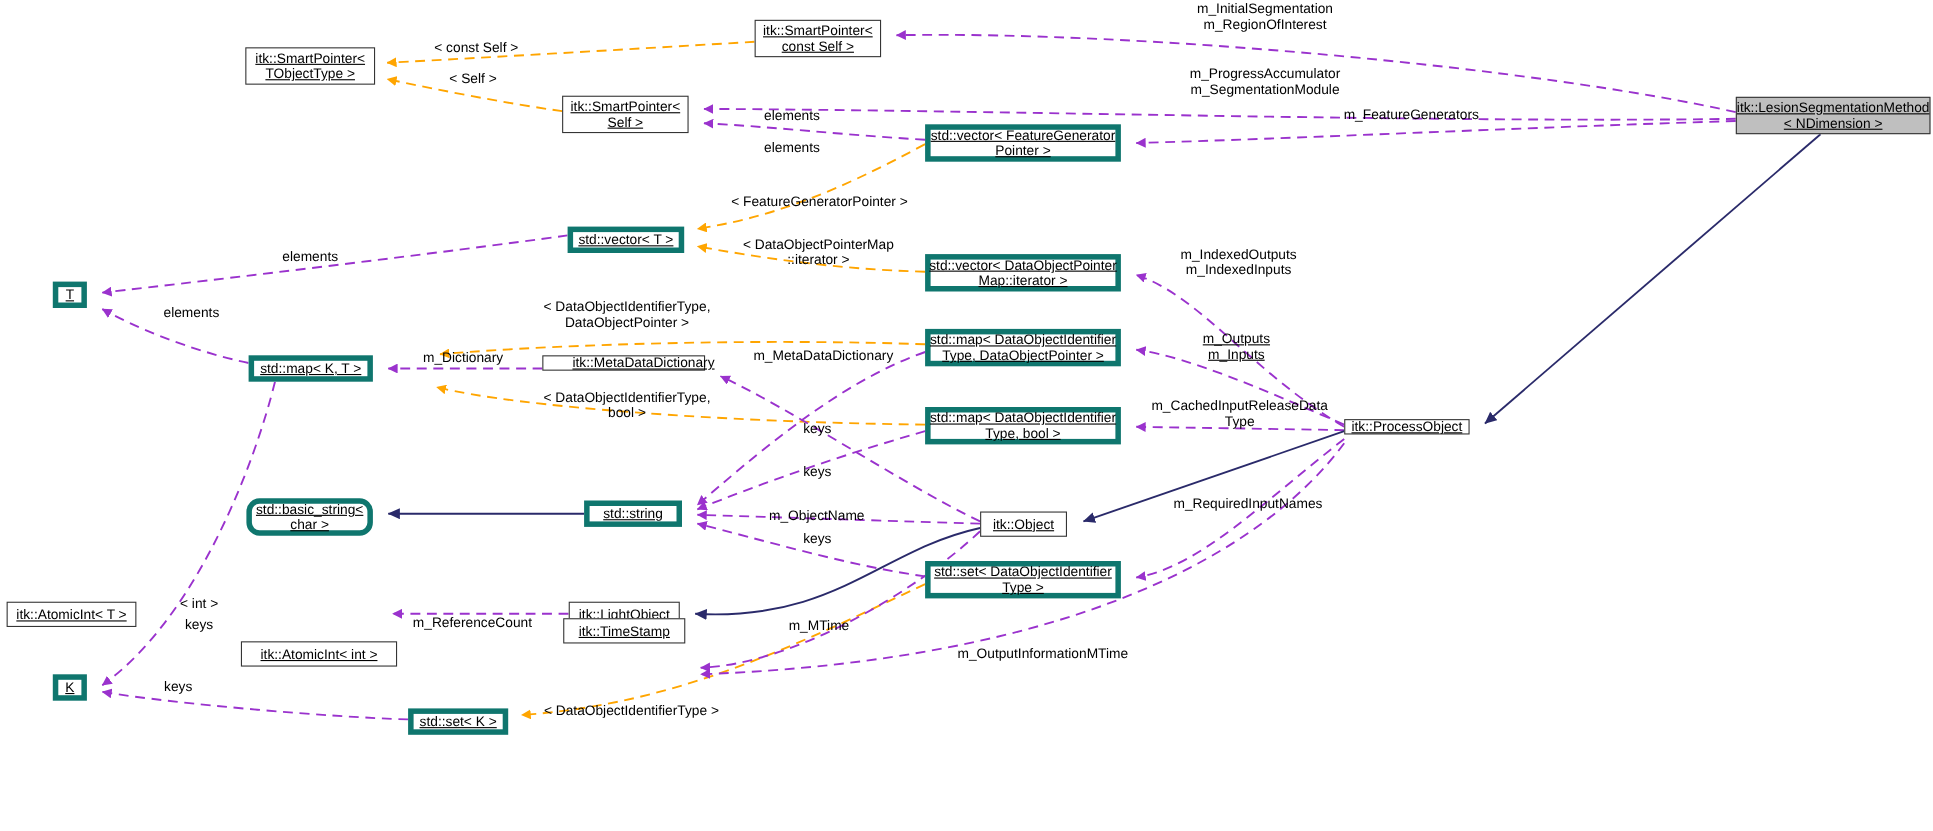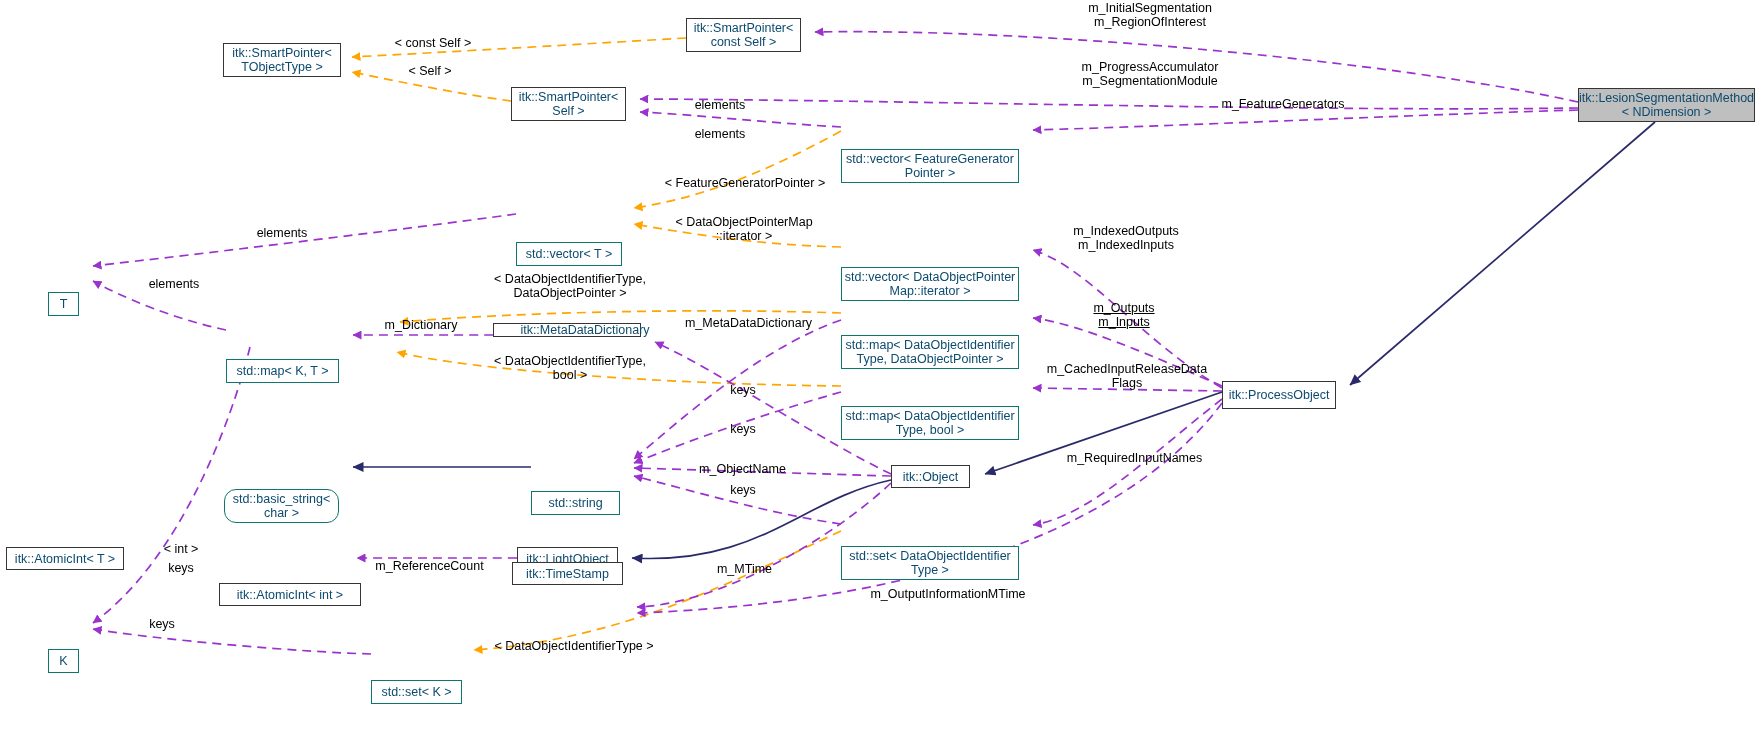--- a/index.html
+++ b/index.html
@@ -24,28 +24,28 @@
   }
   .node {
     position: absolute;
     box-sizing: border-box;
     display: flex;
     align-items: center;
     justify-content: center;
     text-align: center;
     font-size: 12.5px;
     line-height: 14px;
-    color: #0c4a6e;
+    color: #000000;
     white-space: pre;
     background: #ffffff;
+    text-decoration: underline;
   }
   
   .node.tmpl {
-    border: 1px solid #0f766e;
-    margin-top: 36px;
+    border: 5px solid #0f766e;
   }
   
   .node.cls {
     border: 1.6px solid #353535;
   }
   
   .node.focus {
     border: 1.6px solid #353535;
     background: #bfbfbf;
   }
@@ -135,21 +135,21 @@
       <div class="node tmpl" style="left: 516px; top: 206px; width: 106px; height: 24px;">std::vector&lt; T &gt;</div>
       <div class="node tmpl" style="left: 48px; top: 256px; width: 31px; height: 24px;">T</div>
       <div class="node tmpl" style="left: 841px; top: 231px; width: 178px; height: 34px;">std::vector&lt; DataObjectPointer
 Map::iterator &gt;</div>
       <div class="node tmpl" style="left: 226px; top: 323px; width: 113px; height: 24px;">std::map&lt; K, T &gt;</div>
       <div class="node cls" style="left: 493px; top: 323px; width: 148px; height: 14px; padding-left: 36px;">itk::MetaDataDictionary</div>
       <div class="node tmpl" style="left: 841px; top: 299px; width: 178px; height: 34px;">std::map&lt; DataObjectIdentifier
 Type, DataObjectPointer &gt;</div>
       <div class="node tmpl" style="left: 841px; top: 370px; width: 178px; height: 34px;">std::map&lt; DataObjectIdentifier
 Type, bool &gt;</div>
-      <div class="node cls" style="left: 1222px; top: 381px; width: 114px; height: 28px;">itk::ProcessObject</div>
+      <div class="node cls" style="left: 1222px; top: 381px; width: 114px; height: 14px;">itk::ProcessObject</div>
       <div class="node tmpl" style="left: 224px; top: 453px; width: 115px; height: 34px; border-radius: 12px;">std::basic_string&lt;
 char &gt;</div>
       <div class="node tmpl" style="left: 531px; top: 455px; width: 89px; height: 24px;">std::string</div>
       <div class="node cls" style="left: 891px; top: 465px; width: 79px; height: 23px;">itk::Object</div>
       <div class="node tmpl" style="left: 841px; top: 510px; width: 178px; height: 34px;">std::set&lt; DataObjectIdentifier
 Type &gt;</div>
       <div class="node cls" style="left: 6px; top: 547px; width: 118px; height: 23px;">itk::AtomicInt&lt; T &gt;</div>
       <div class="node cls" style="left: 219px; top: 547px; width: 142px; height: 23px; margin-top: 36px;">itk::AtomicInt&lt; int &gt;</div>
       <div class="node cls" style="left: 517px; top: 547px; width: 101px; height: 23px;">itk::LightObject</div>
       <div class="node cls" style="left: 512px; top: 562px; width: 111px; height: 23px;">itk::TimeStamp</div>
@@ -176,21 +176,21 @@
       <div class="edge-label" style="left: 480px; top: 273px; width: 180px;">&lt; DataObjectIdentifierType,
 DataObjectPointer &gt;</div>
       <div class="edge-label" style="left: 371px; top: 319px; width: 100px;">m_Dictionary</div>
       <div class="edge-label" style="left: 671px; top: 317px; width: 155px;">m_MetaDataDictionary</div>
       <div class="edge-label" style="left: 1079px; top: 302px; width: 90px; text-decoration: underline;">m_Outputs
 m_Inputs</div>
       <div class="edge-label" style="left: 480px; top: 355px; width: 180px;">&lt; DataObjectIdentifierType,
 bool &gt;</div>
       <div class="edge-label" style="left: 720px; top: 384px; width: 46px;">keys</div>
       <div class="edge-label" style="left: 1032px; top: 363px; width: 190px;">m_CachedInputReleaseData
-Flags</div>
+Type</div>
       <div class="edge-label" style="left: 720px; top: 423px; width: 46px;">keys</div>
       <div class="edge-label" style="left: 685px; top: 463px; width: 115px;">m_ObjectName</div>
       <div class="edge-label" style="left: 1052px; top: 452px; width: 165px;">m_RequiredInputNames</div>
       <div class="edge-label" style="left: 720px; top: 484px; width: 46px;">keys</div>
       <div class="edge-label" style="left: 150px; top: 543px; width: 62px;">&lt; int &gt;</div>
       <div class="edge-label" style="left: 150px; top: 562px; width: 62px;">keys</div>
       <div class="edge-label" style="left: 362px; top: 560px; width: 135px;">m_ReferenceCount</div>
       <div class="edge-label" style="left: 707px; top: 563px; width: 75px;">m_MTime</div>
       <div class="edge-label" style="left: 853px; top: 588px; width: 190px;">m_OutputInformationMTime</div>
       <div class="edge-label" style="left: 139px; top: 618px; width: 46px;">keys</div>

